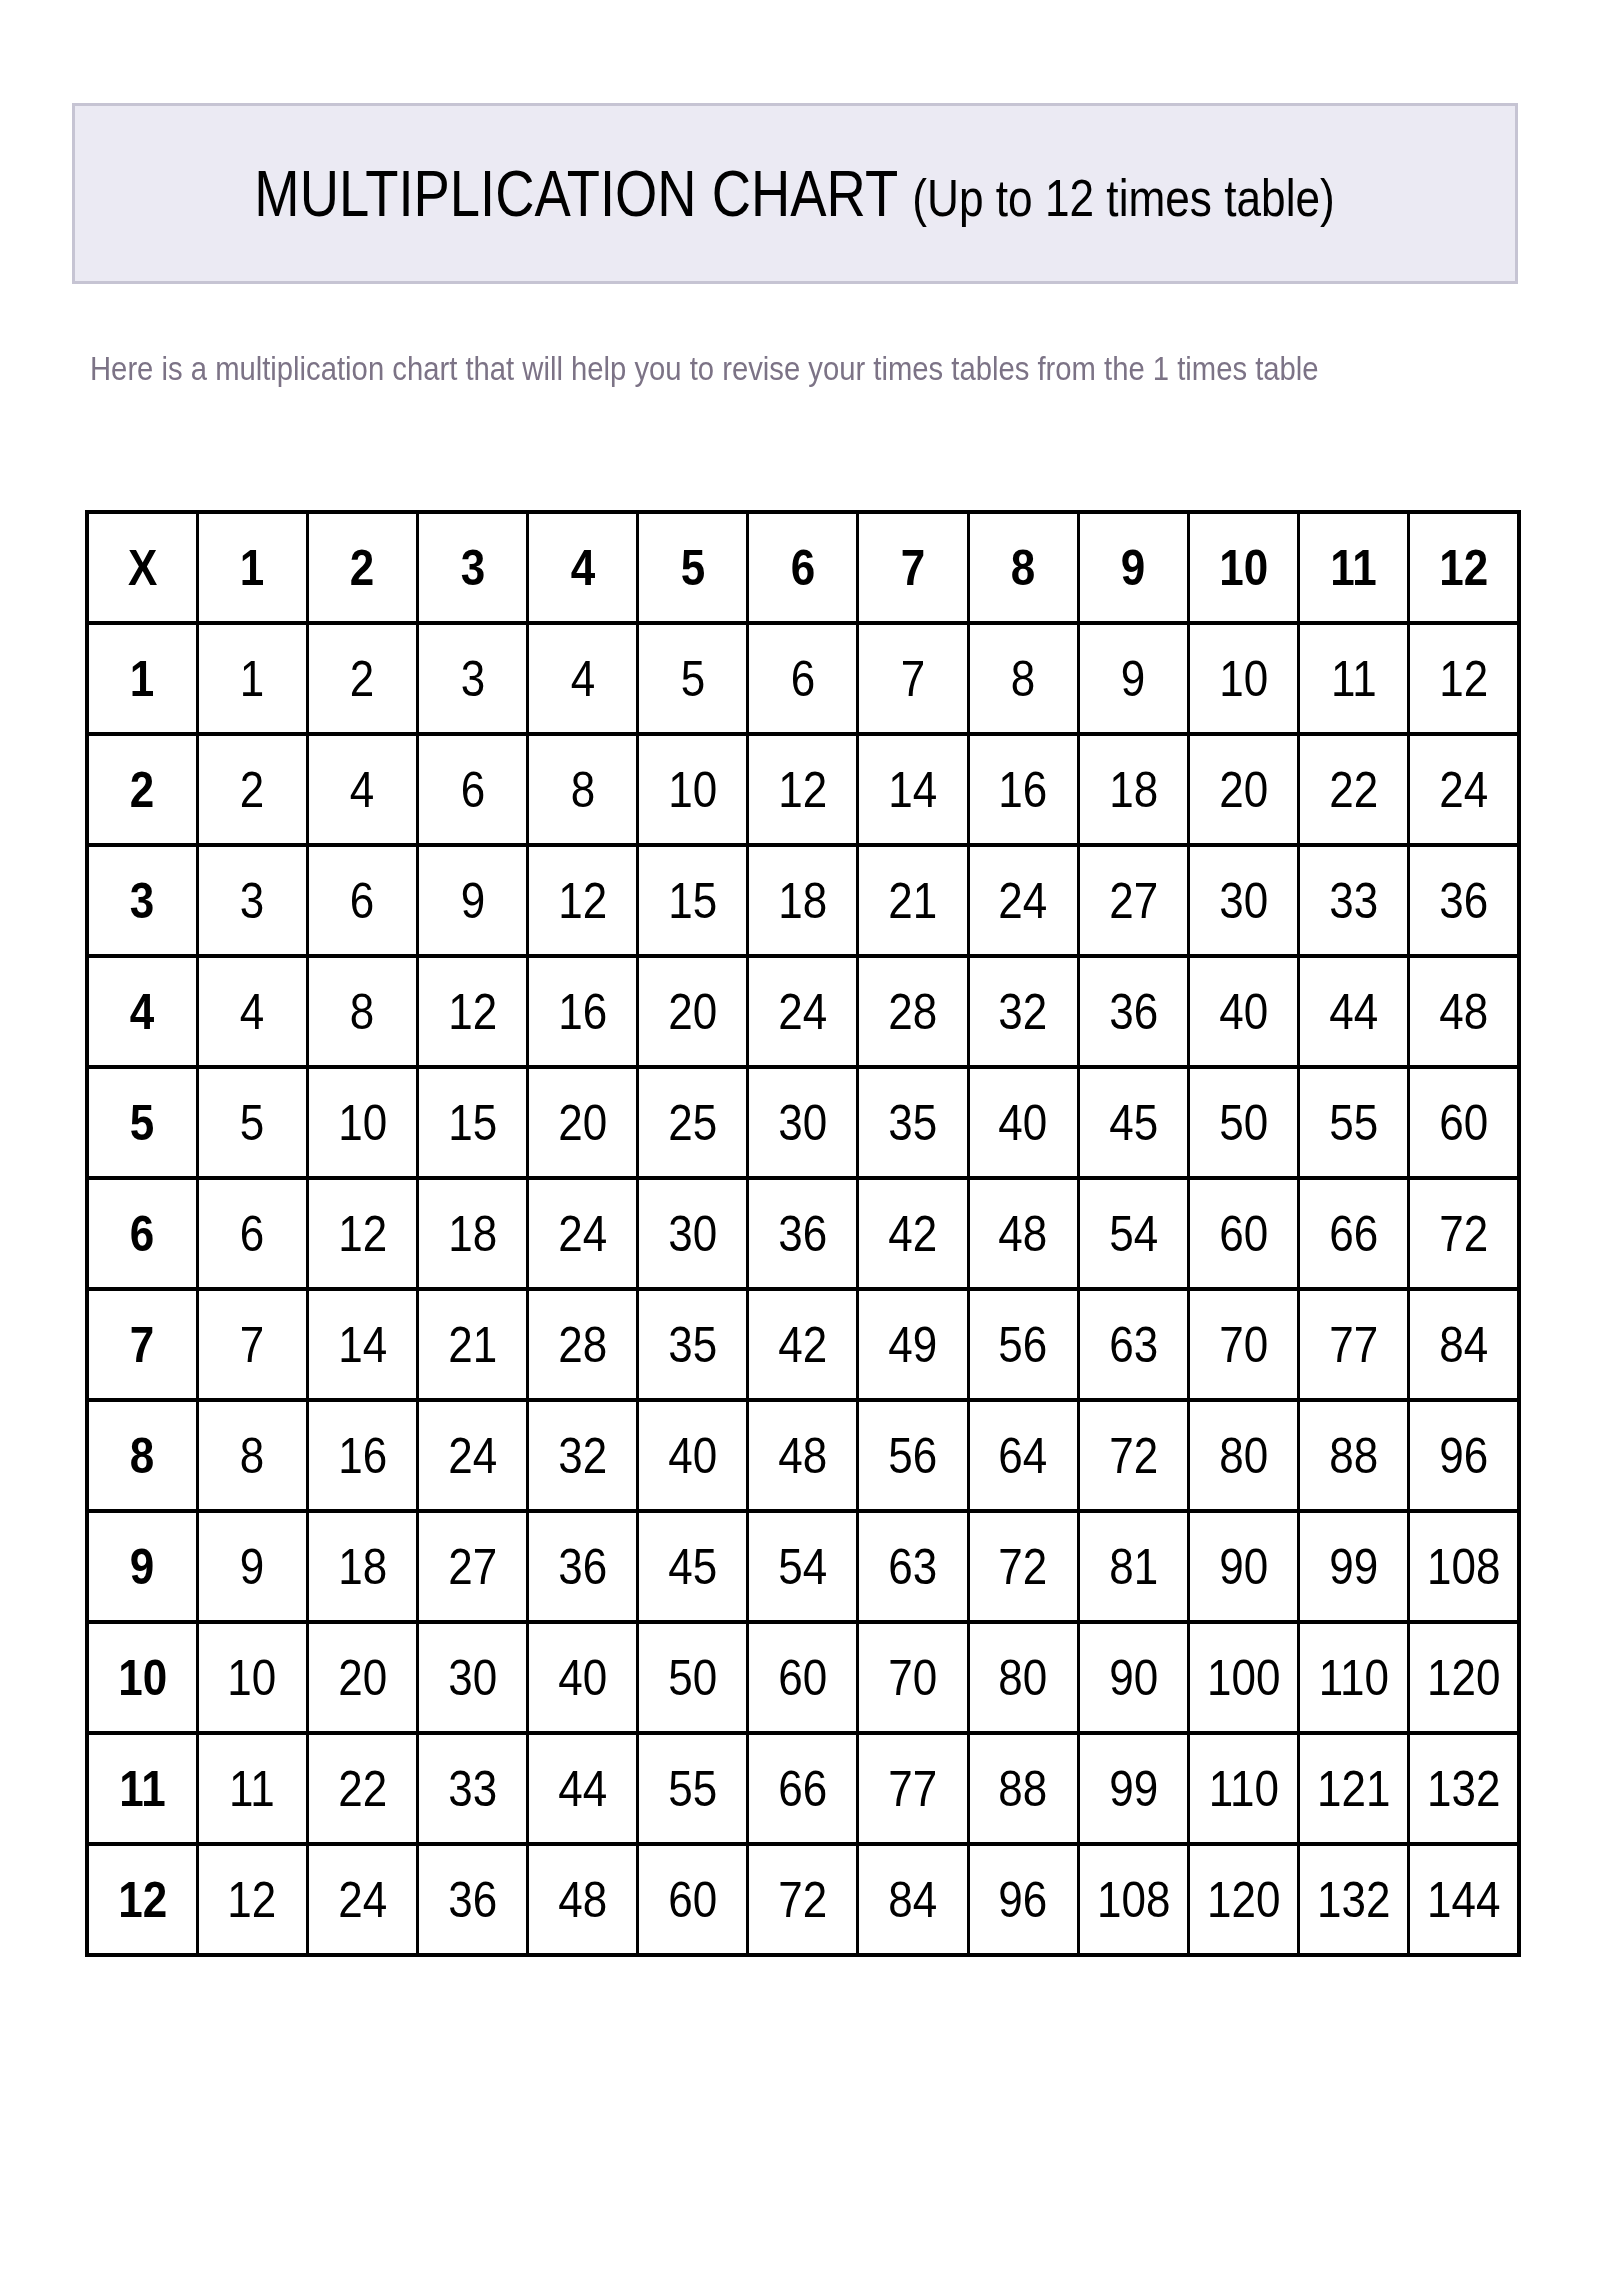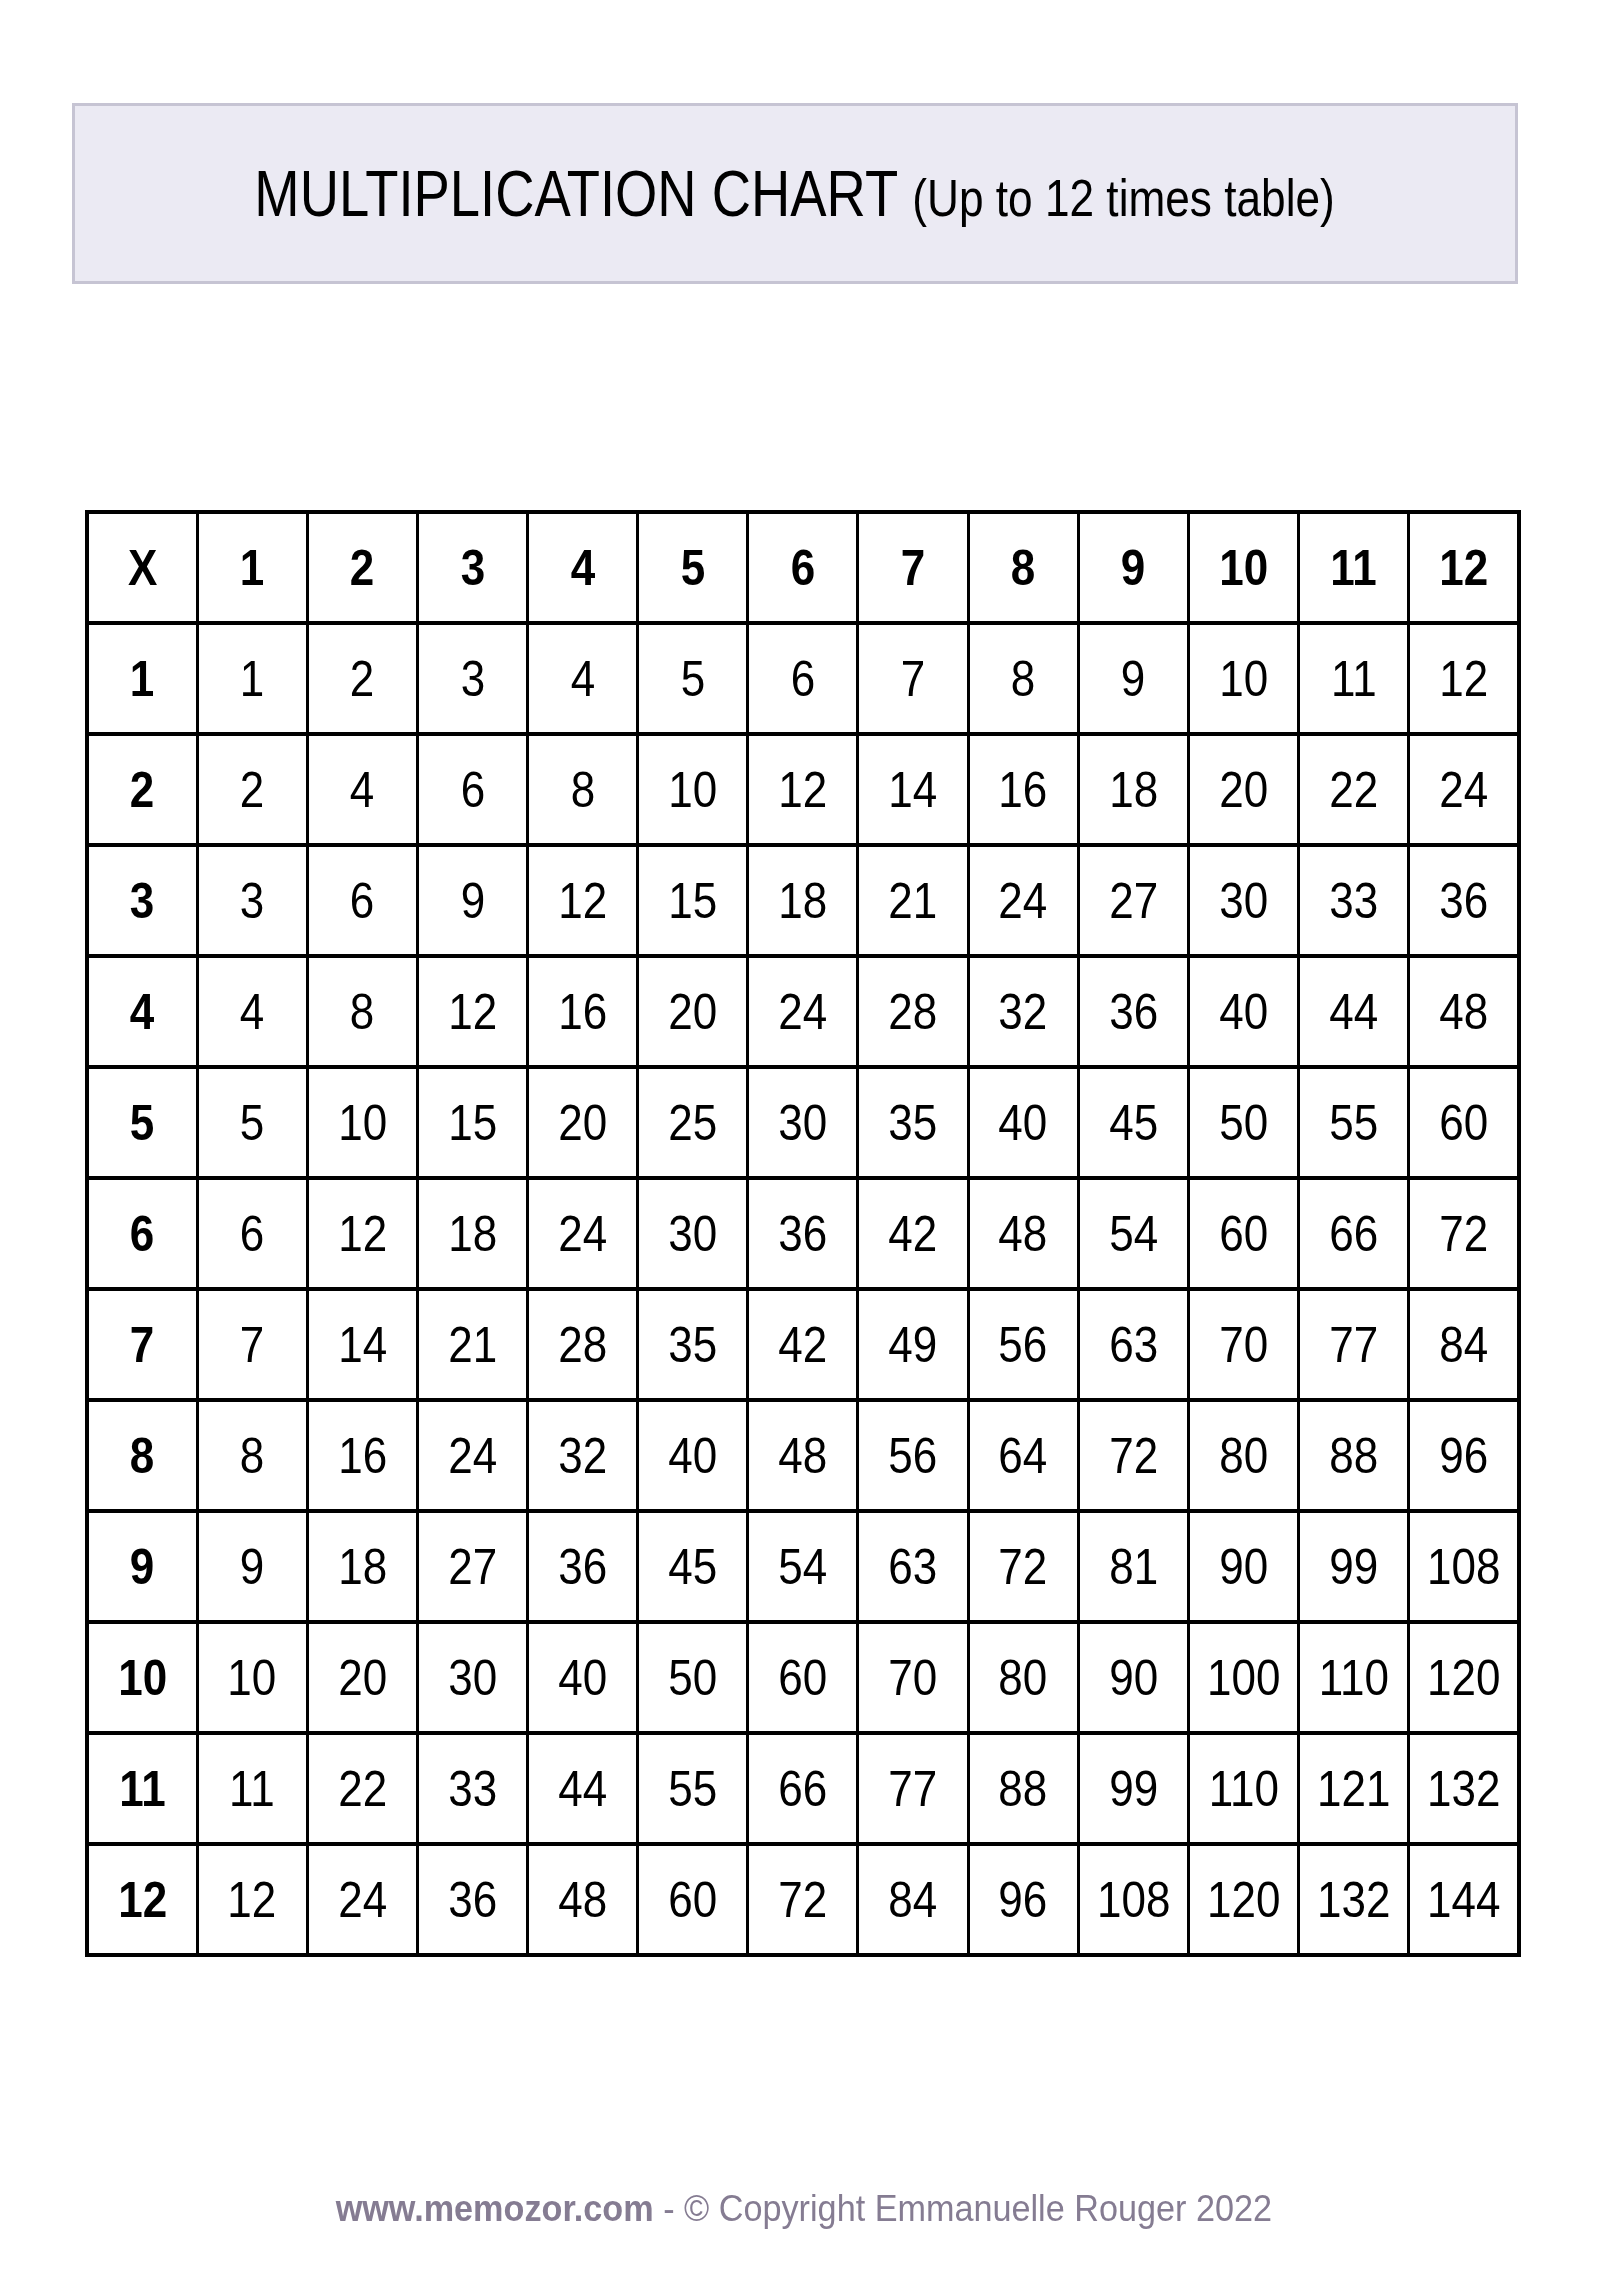--- a/index.html
+++ b/index.html
@@ -114,20 +114,21 @@
   <div class="header-box">
     <h1 class="title">
       <span class="cnd-title">
         <span>MULTIPLICATION CHART</span>
         <span class="sub">(Up to 12 times table)</span>
       </span>
     </h1>
   </div>
 
   <p class="intro">
+    <span class="line"><span class="cnd">Here is a multiplication chart that will help you to revise your times tables from the 1 times table</span></span>
   </p>
 
   <table class="mult-table">
     <thead>
       <tr id="header-row">
           <th><span class="cell-text">X</span></th>
           <th><span class="cell-text">1</span></th>
           <th><span class="cell-text">2</span></th>
           <th><span class="cell-text">3</span></th>
           <th><span class="cell-text">4</span></th>
@@ -318,21 +319,14 @@
           <td><span class="cell-text">84</span></td>
           <td><span class="cell-text">96</span></td>
           <td><span class="cell-text">108</span></td>
           <td><span class="cell-text">120</span></td>
           <td><span class="cell-text">132</span></td>
           <td><span class="cell-text">144</span></td>
         </tr>
       </tbody>
   </table>
 
-  <div class="footer">
-    <span class="cnd-footer">
-      <span class="site">www.memozor.com</span>
-      <span>-</span>
-      <span>© Copyright Emmanuelle Rouger 2022</span>
-    </span>
-  </div>
 
 </div>
 
 </body></html>

